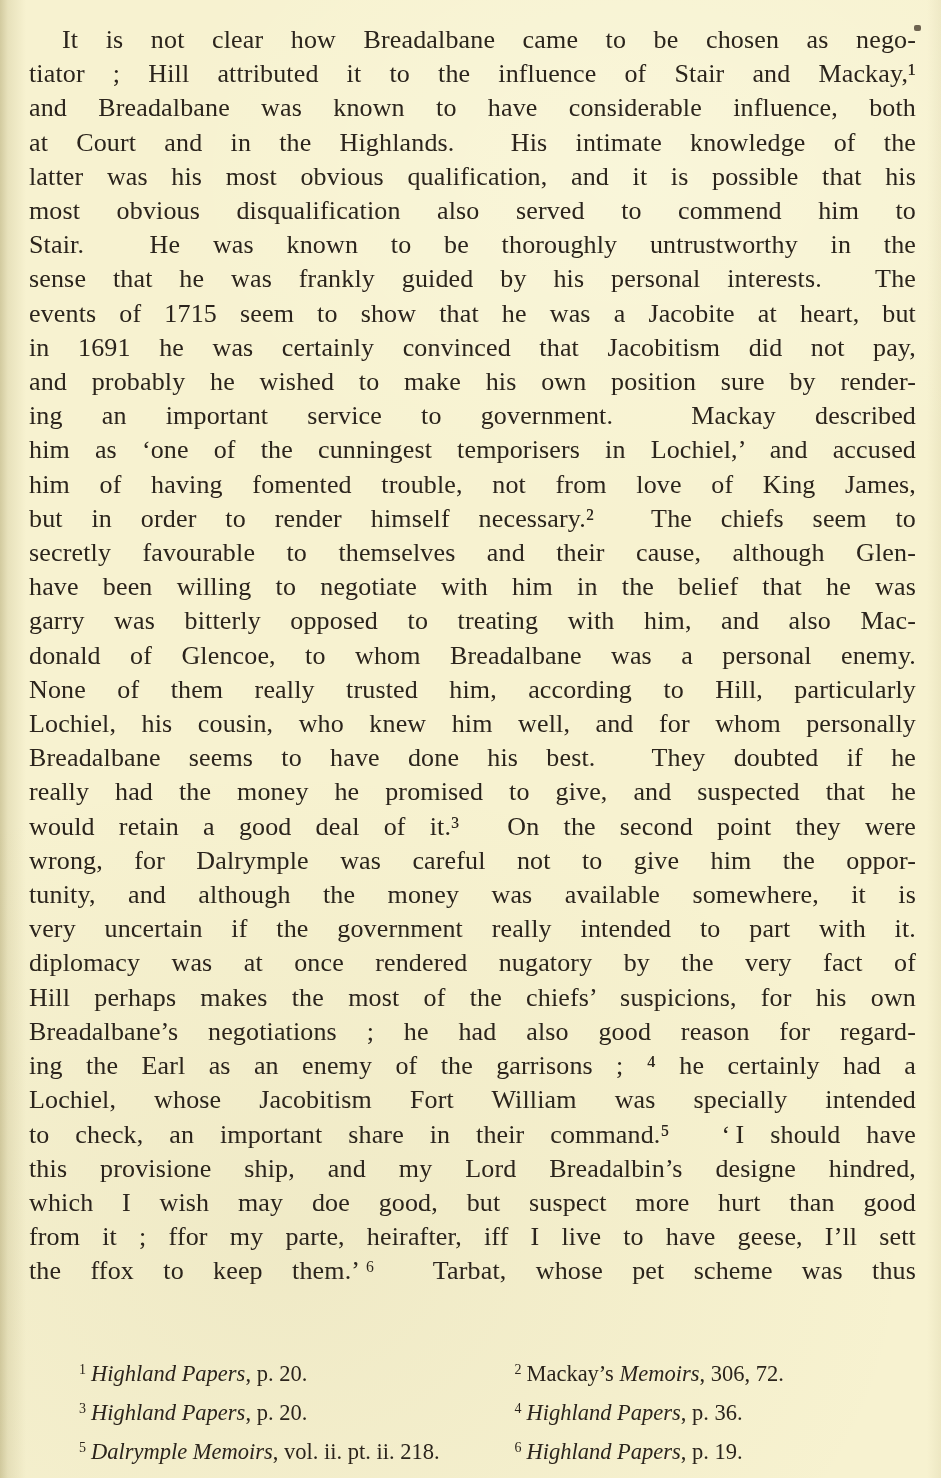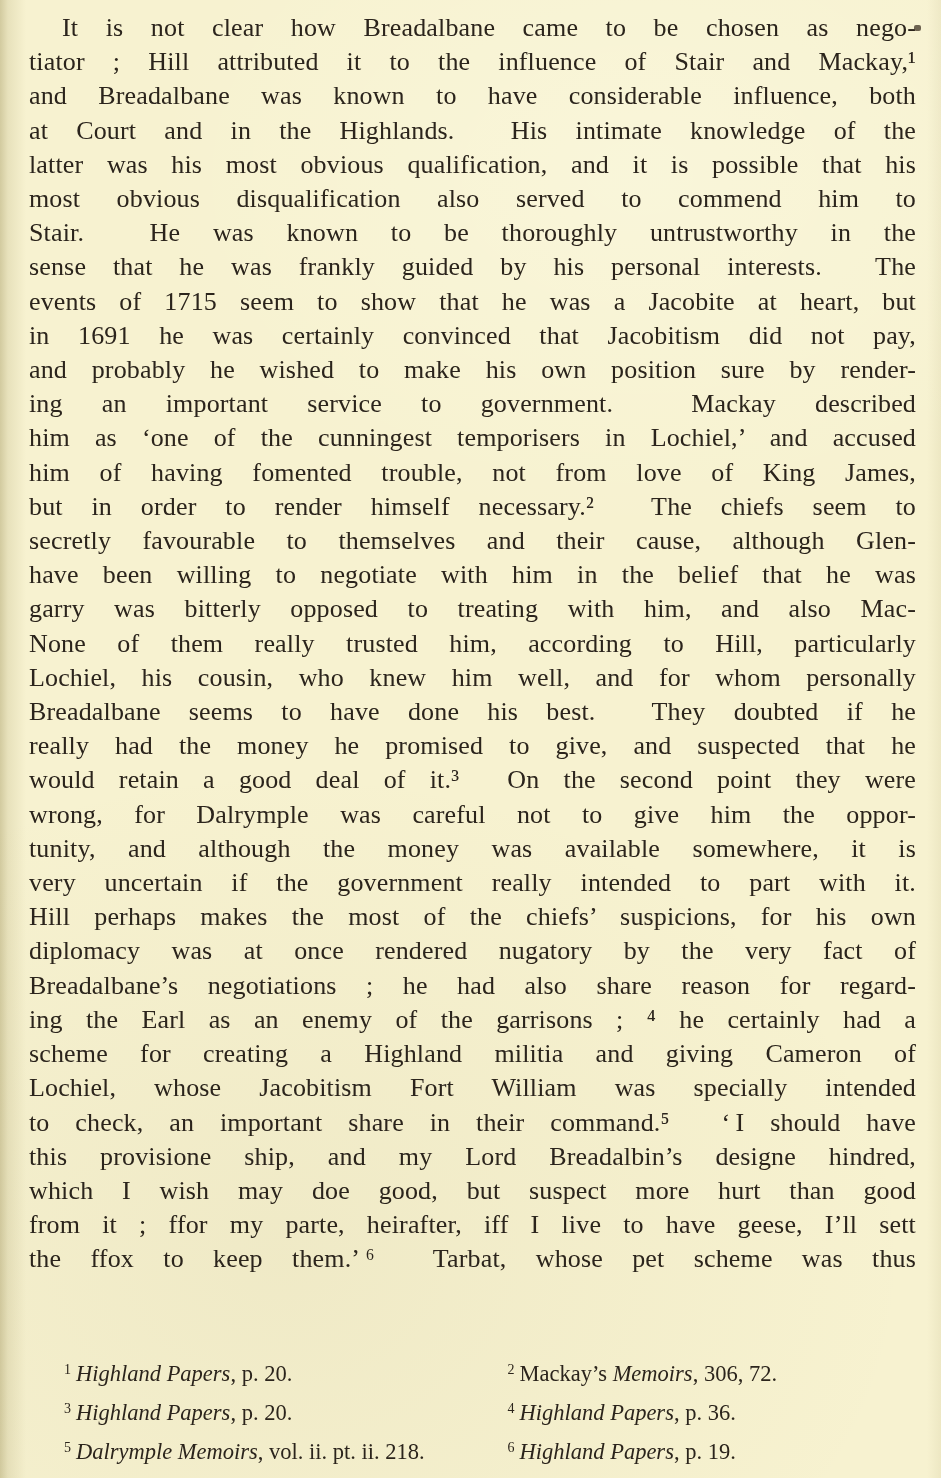--- a/index.html
+++ b/index.html
@@ -29,24 +29,24 @@
   }
   .line{
     font-size:26px;
     line-height:34.2px;
     text-align:justify;
     text-align-last:justify;
     word-spacing:1.5px;
     letter-spacing:.15px;
     white-space:normal;
   }
-  .line.indent{text-indent:33px;}
+  .line.indent{text-indent:33px;margin-top:12px;}
   .footnotes{
     position:absolute;
-    left:28px;right:25px;top:1356px;
+    left:43px;right:25px;top:1356px;
     font-size:22.5px;
   }
   .fn-row{display:flex;line-height:36px;}
   .fn-cell-left{flex:0 0 54%;padding-left:36px;box-sizing:border-box;}
   .fn-cell-right{flex:1;}
   .fn-marker{
     font-size:14px;
     position:relative;top:-7px;
     margin-right:5px;
   }
@@ -73,33 +73,33 @@
       <div class="line">events of 1715 seem to show that he was a Jacobite at heart, but</div>
       <div class="line">in 1691 he was certainly convinced that Jacobitism did not pay,</div>
       <div class="line">and probably he wished to make his own position sure by render-</div>
       <div class="line">ing an important service to government.&nbsp; Mackay described</div>
       <div class="line">him as ‘one of the cunningest temporisers in Lochiel,’ and accused</div>
       <div class="line">him of having fomented trouble, not from love of King James,</div>
       <div class="line">but in order to render himself necessary.²&nbsp; The chiefs seem to</div>
       <div class="line">secretly favourable to themselves and their cause, although Glen-</div>
       <div class="line">have been willing to negotiate with him in the belief that he was</div>
       <div class="line">garry was bitterly opposed to treating with him, and also Mac-</div>
+      <div class="line">donald of Glencoe, to whom Breadalbane was a personal enemy.</div>
       <div class="line">None of them really trusted him, according to Hill, particularly</div>
       <div class="line">Lochiel, his cousin, who knew him well, and for whom personally</div>
       <div class="line">Breadalbane seems to have done his best.&nbsp; They doubted if he</div>
       <div class="line">really had the money he promised to give, and suspected that he</div>
       <div class="line">would retain a good deal of it.³&nbsp; On the second point they were</div>
       <div class="line">wrong, for Dalrymple was careful not to give him the oppor-</div>
       <div class="line">tunity, and although the money was available somewhere, it is</div>
       <div class="line">very uncertain if the government really intended to part with it.</div>
+      <div class="line">diplomacy was at once rendered nugatory by the very fact of</div>
       <div class="line">Hill perhaps makes the most of the chiefs’ suspicions, for his own</div>
-      <div class="line">diplomacy was at once rendered nugatory by the very fact of</div>
-      <div class="line">Breadalbane’s negotiations ; he had also share reason for regard-</div>
+      <div class="line">Breadalbane’s negotiations ; he had also good reason for regard-</div>
       <div class="line">ing the Earl as an enemy of the garrisons ;&nbsp;⁴ he certainly had a</div>
-      <div class="line">scheme for creating a Highland militia and giving Cameron of</div>
       <div class="line">Lochiel, whose Jacobitism Fort William was specially intended</div>
       <div class="line">to check, an important share in their command.⁵&nbsp; ‘ I should have</div>
       <div class="line">this provisione ship, and my Lord Breadalbin’s designe hindred,</div>
       <div class="line">which I wish may doe good, but suspect more hurt than good</div>
       <div class="line">from it ; ffor my parte, heirafter, iff I live to have geese, I’ll sett</div>
       <div class="line">the ffox to keep them.’ ⁶&nbsp; Tarbat, whose pet scheme was thus</div>
     </div>
   <div class="footnotes">
       <div class="fn-row">
         <div class="fn-cell-left"><span class="fn-marker">1</span><span class="it">Highland Papers</span><span>, p. 20.</span></div>

